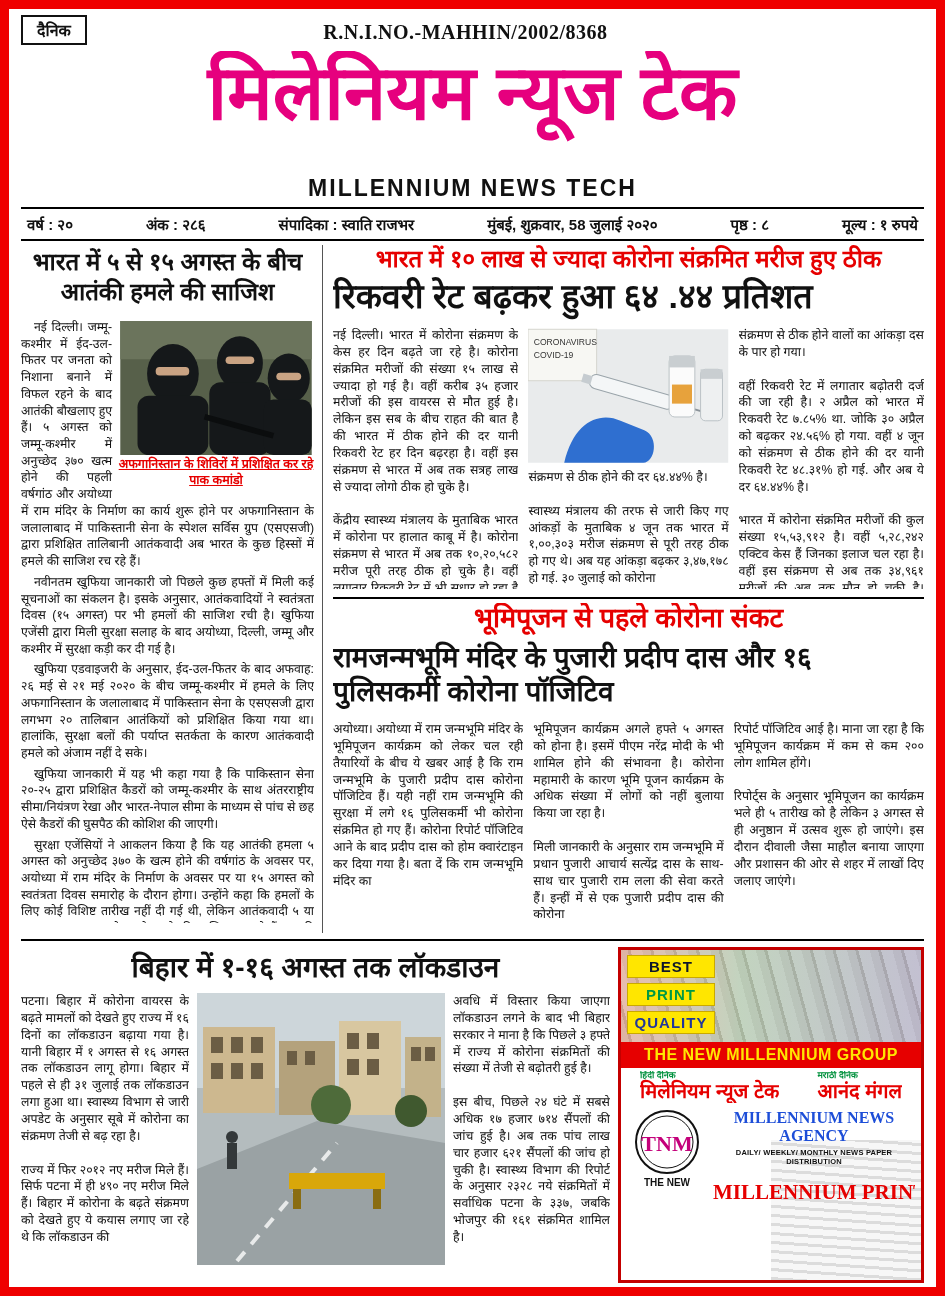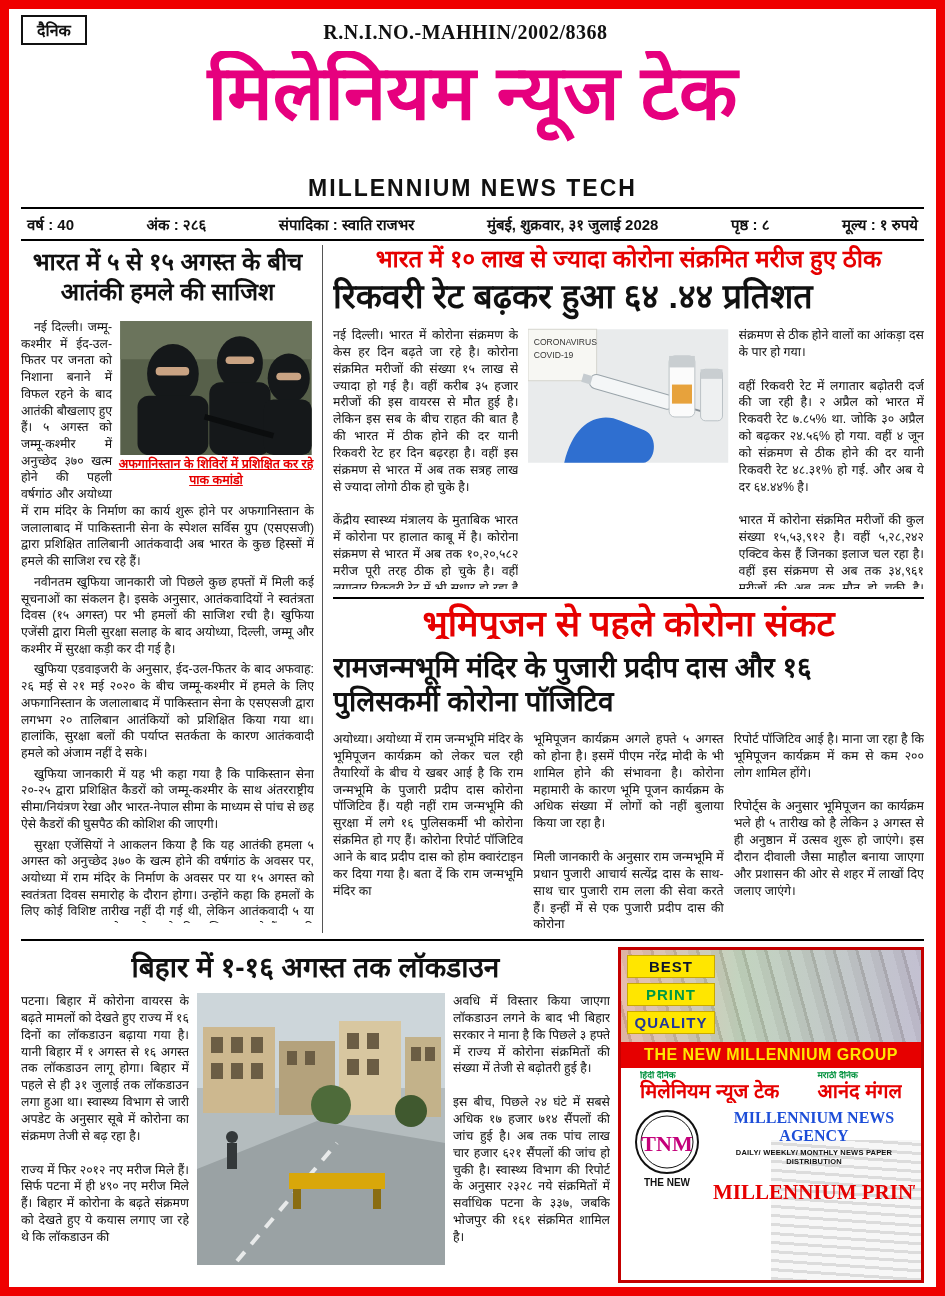--- a/index.html
+++ b/index.html
@@ -29,21 +29,21 @@
   .right-col{flex:1;padding-left:10px;display:flex;flex-direction:column;overflow:hidden;}
   
   .corona .kicker{font-size:24px;height:30px;}
   .corona h2{font-size:34px;margin:2px 0 6px;line-height:1.15;font-weight:800;height:44px;overflow:hidden;}
   .cols{display:flex;gap:10px;}
   .corona .cols{height:262px;overflow:hidden;}
   .mid-col{flex:1.08;display:flex;flex-direction:column;}
   .mid-col svg{display:block;width:100%;height:138px;margin-bottom:4px;}
   
   .mandir{border-top:2px solid #000;margin-top:8px;padding-top:4px;}
-  .mandir .kicker{font-size:36px;height:36px;margin-bottom:12px;text-align:center;}
+  .mandir .kicker{font-size:27px;height:36px;margin-bottom:2px;text-align:center;}
   .mandir h2{font-size:28px;line-height:1.2;margin:0 0 8px;font-weight:800;height:72px;overflow:hidden;}
   .mandir .cols{height:198px;overflow:hidden;}
   
   .row-bottom{display:flex;border-top:2px solid #000;margin-top:6px;padding-top:6px;height:336px;overflow:hidden;}
   .bihar{flex:1;padding-right:8px;overflow:hidden;}
   .bihar h2{font-size:28px;text-align:center;margin:0 0 8px;font-weight:800;height:38px;overflow:hidden;}
   .bihar-body{display:flex;gap:8px;height:276px;overflow:hidden;}
   .bihar-c1{width:168px;min-width:168px;}
   .bihar-fig{width:248px;min-width:248px;margin:0;}
   .bihar-fig svg{display:block;width:248px;height:272px;}
@@ -80,24 +80,24 @@
 
   <header>
     <div class="top-row">
       <div class="daily-box">दैनिक</div>
       <div class="rni">R.N.I.NO.-MAHHIN/2002/8368</div>
       <div class="top-spacer"></div>
     </div>
     <h1 class="masthead">मिलेनियम न्यूज टेक</h1>
     <div class="masthead-en">MILLENNIUM NEWS TECH</div>
     <div class="infobar">
-      <span>वर्ष : 40</span>
+      <span>वर्ष : २०</span>
       <span>अंक : २८६</span>
       <span>संपादिका : स्वाति राजभर</span>
-      <span>मुंबई, शुक्रवार, ३१ जुलाई 2028</span>
+      <span>मुंबई, शुक्रवार, 58 जुलाई २०२०</span>
       <span>पृष्ठ : ८</span>
       <span>मूल्य : १ रुपये</span>
     </div>
   </header>
 
   <div class="row-top">
 
     <article class="terror">
       <h2>भारत में ५ से १५ अगस्त के बीच आतंकी हमले की साजिश</h2>
       <div class="terror-body">
@@ -150,20 +150,23 @@
                 <rect x="62" y="60" width="92" height="15" rx="7" fill="#f4f6f7" stroke="#9aa4aa"></rect>
                 <rect x="54" y="63" width="10" height="9" fill="#c6ccd0"></rect>
                 <line x1="154" y1="67" x2="186" y2="67" stroke="#8b9399" stroke-width="2"></line>
               </g>
               <rect x="148" y="28" width="27" height="64" rx="6" fill="#fbfbfb" stroke="#b9c0c4"></rect>
               <rect x="148" y="28" width="27" height="12" fill="#c9ced1"></rect>
               <rect x="151" y="58" width="21" height="20" fill="#e7a23c"></rect>
               <rect x="181" y="42" width="23" height="54" rx="5" fill="#eef0f1" stroke="#b9c0c4"></rect>
               <rect x="181" y="42" width="23" height="10" fill="#c9ced1"></rect>
             </svg>
+            <div class="colt">संक्रमण से ठीक होने की दर ६४.४४% है।
+
+स्वास्थ्य मंत्रालय की तरफ से जारी किए गए आंकड़ों के मुताबिक ४ जून तक भारत में १,००,३०३ मरीज संक्रमण से पूरी तरह ठीक हो गए थे। अब यह आंकड़ा बढ़कर ३,४७,१७८ हो गई. ३० जुलाई को कोरोना</div>
           </div>
           <div class="colt">संक्रमण से ठीक होने वालों का आंकड़ा दस के पार हो गया।
 
 वहीं रिकवरी रेट में लगातार बढ़ोतरी दर्ज की जा रही है। २ अप्रैल को भारत में रिकवरी रेट ७.८५% था. जोकि ३० अप्रैल को बढ़कर २४.५६% हो गया. वहीं ४ जून को संक्रमण से ठीक होने की दर यानी रिकवरी रेट ४८.३१% हो गई. और अब ये दर ६४.४४% है।
 
 भारत में कोरोना संक्रमित मरीजों की कुल संख्या १५,५३,९१२ है। वहीं ५,२८,२४२ एक्टिव केस हैं जिनका इलाज चल रहा है। वहीं इस संक्रमण से अब तक ३४,९६१ मरीजों की अब तक मौत हो चुकी है। पिछले २४ घंटों में ५२,१२३ नए मामले सामने आए है जबकि ७७५ मरीजों की मौत हुई है।</div>
         </div>
       </article>
 
       <article class="mandir">

